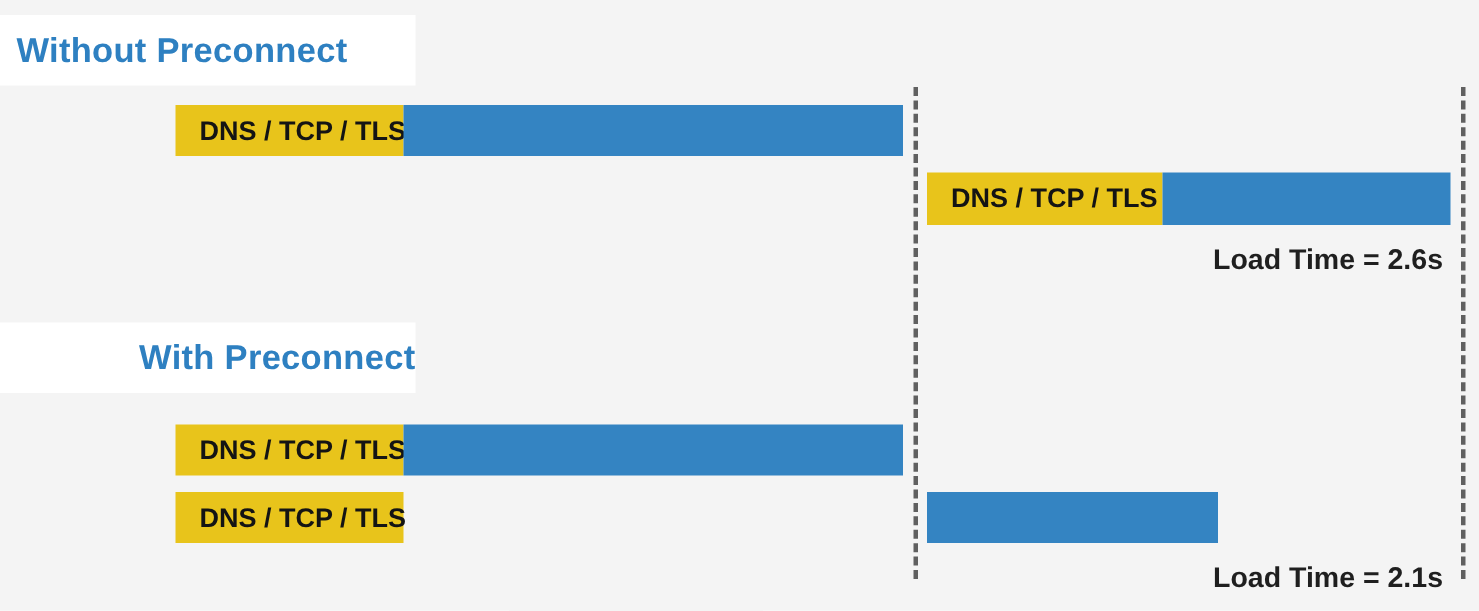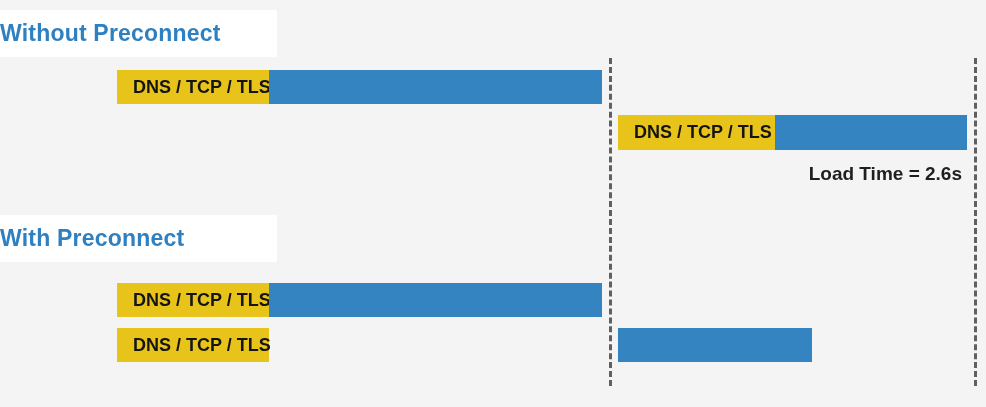--- a/index.html
+++ b/index.html
@@ -12,20 +12,21 @@
     overflow: hidden;
   }
   .heading-box {
     position: absolute;
     left: 0;
     width: 277px;
     height: 47px;
     background: #ffffff;
     display: flex;
     align-items: center;
+    padding-left: 11px;
     box-sizing: border-box;
   }
   .heading-text {
     font-size: 23px;
     font-weight: bold;
     color: #2e80c1;
     letter-spacing: 0.2px;
     white-space: nowrap;
   }
   .bar {
@@ -81,31 +82,32 @@
     <div class="seg-load" style="width:333px;"></div>
   </div>
 
   <div class="bar" style="top:115px; left:618px; height:35px;">
     <div class="seg-connect" style="width:157px;">DNS / TCP / TLS</div>
     <div class="seg-load" style="width:192px;"></div>
   </div>
 
   <div class="load-time" style="top:163px;">Load Time = 2.6s</div>
 
-  <div class="heading-box" style="top:215px;">
+  <div class="heading-box" style="top:215px;justify-content:flex-end;">
     <span class="heading-text">With Preconnect</span>
   </div>
 
   <div class="bar" style="top:283px; left:117px;">
     <div class="seg-connect" style="width:152px;">DNS / TCP / TLS</div>
     <div class="seg-load" style="width:333px;"></div>
   </div>
 
   <div class="bar" style="top:328px; left:117px;">
     <div class="seg-connect" style="width:152px;">DNS / TCP / TLS</div>
   </div>
 
   <div class="bar" style="top:328px; left:618px;">
     <div class="seg-load" style="width:194px;"></div>
   </div>
 
+  <div class="load-time" style="top:375px;">Load Time = 2.1s</div>
 
 </div>
 
 </body></html>

